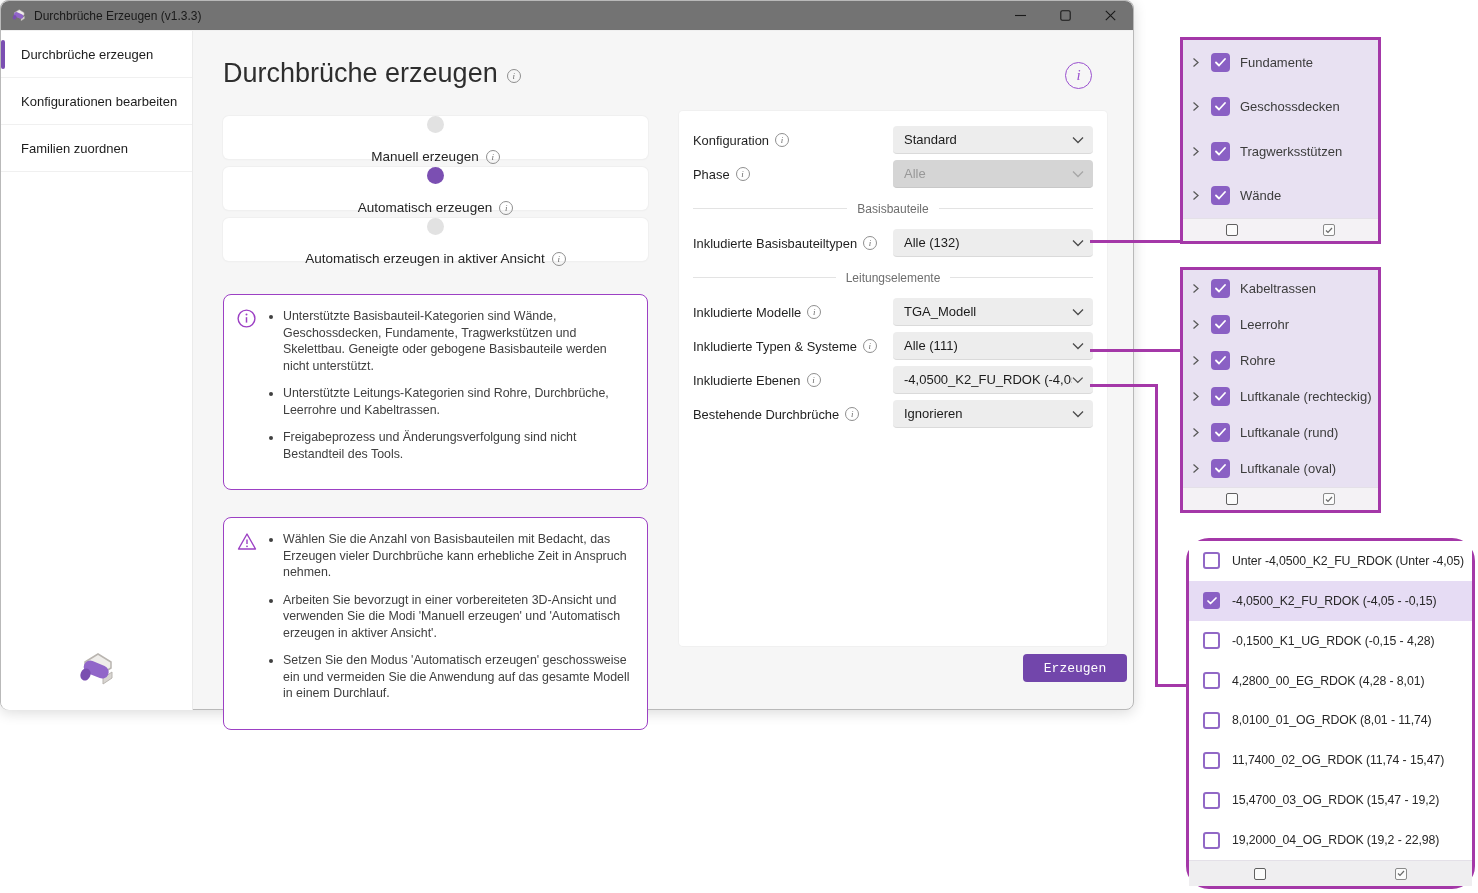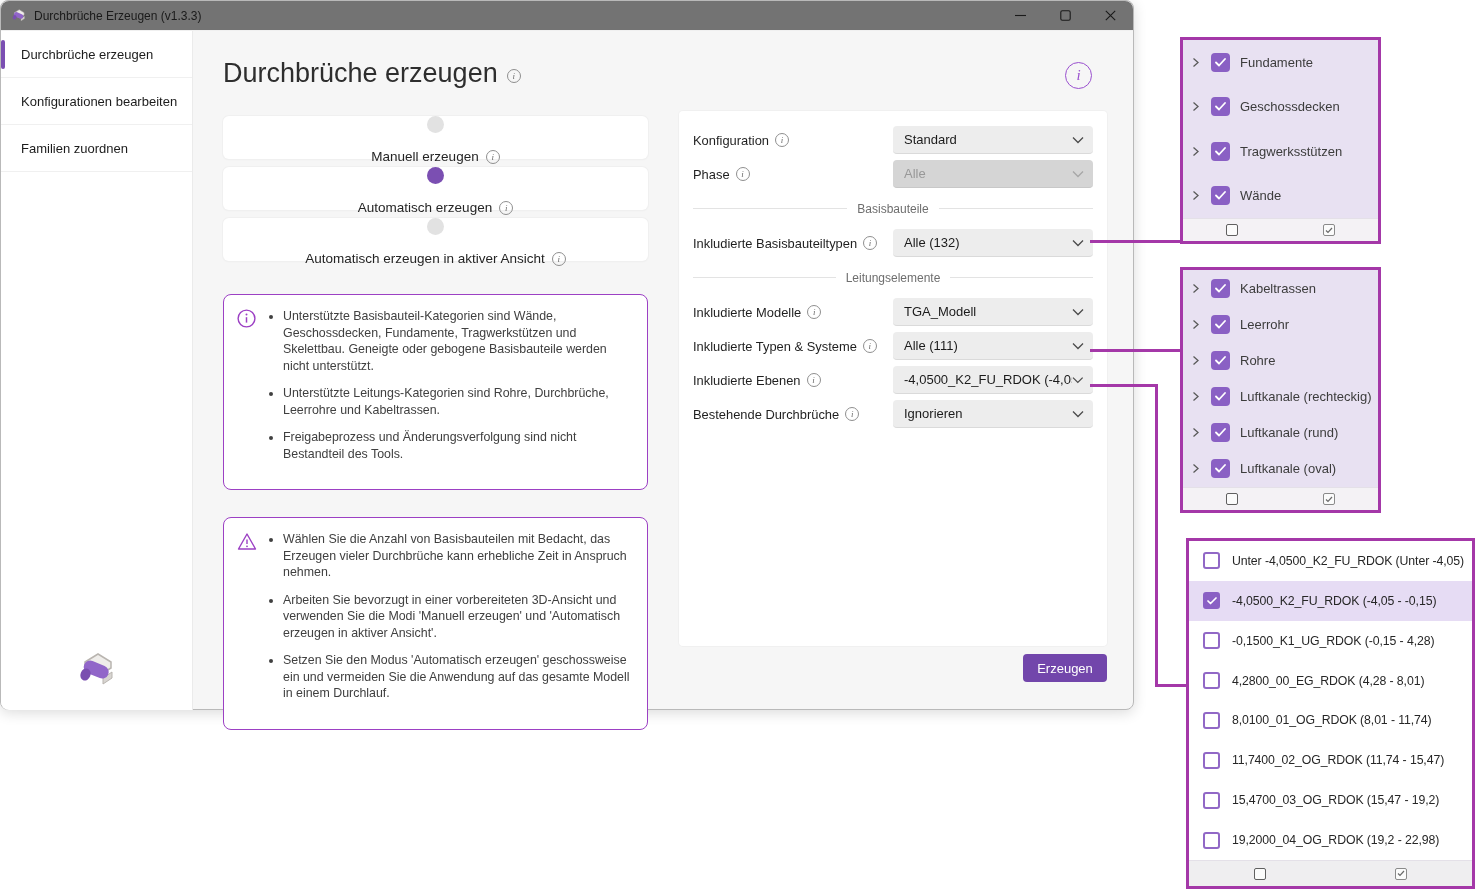--- a/index.html
+++ b/index.html
@@ -67,37 +67,37 @@
   .f-label { font-size:12.9px; color:#1f1f1f; display:flex; align-items:center; gap:6px; white-space:nowrap; }
   .dropdown { width:200px; height:28px; background:#ededed; border-radius:4px;
     border-bottom:1px solid #dadada; display:flex; align-items:center; justify-content:space-between;
     padding:0 9px 0 11px; font-size:13px; color:#1b1b1b; flex:none; cursor:default; }
   .dropdown .dd-value { white-space:nowrap; overflow:hidden; max-width:170px; }
   .dropdown.disabled { background:#d5d5d5; border-bottom-color:#c8c8c8; color:#989898; }
   .dropdown.disabled svg polyline { stroke:#a7a7a7; }
   .f-divider { display:flex; align-items:center; gap:10px; height:35px; color:#6e6e6e; font-size:12px; }
   .f-divider::before, .f-divider::after { content:''; flex:1; height:1px; background:#e3e3e3; }
 
-  .submit-btn { position:absolute; left:1022px; top:653px; width:84px; height:28px;
+  .submit-btn { position:absolute; left:1022px; top:653px; width:104px; height:28px;
     background:#7246ab; color:#fff; border:none; border-radius:4px; font-size:13px;
-    font-family:Liberation Sans, sans-serif; cursor:pointer;text-align:center; }
+    font-family:Liberation Mono, monospace; cursor:pointer;text-align:center; }
 
   
   .conn { position:absolute; background:#a438a8; z-index:6; }
   #c1  { left:1090px; top:240px; width:92px;  height:3px; }
   #c2  { left:1090px; top:349px; width:92px;  height:3px; }
   #c3a { left:1090px; top:384px; width:68px;  height:3px; }
   #c3b { left:1155px; top:384px; width:3px;   height:303px; }
   #c3c { left:1155px; top:684px; width:34px;  height:3px; }
 
   
   .popup { position:absolute; border:3px solid #a438a8; display:flex; flex-direction:column; z-index:5; }
   #panel-basis   { left:1180px; top:37px;  width:201px; height:207px; background:#e8e1f2; }
   #panel-leitung { left:1180px; top:267px; width:201px; height:246px; background:#e8e1f2; }
-  #panel-ebenen  { left:1186px; top:538px; width:289px; height:351px; background:#ffffff; }
+  #panel-ebenen  { left:1186px; top:538px; width:289px; height:351px; background:#ffffff;border-radius:23px; }
 
   .tree-rows { flex:1; display:flex; flex-direction:column; }
   .tree-row { flex:1; display:flex; align-items:center; padding-left:7px; gap:10px; }
   .chev { flex:none; display:flex; }
   .pcbx { width:19px; height:19px; border-radius:4px; background:#8a60c4; flex:none;
     display:flex; align-items:center; justify-content:center; }
   .tree-label { font-size:13px; color:#3c3c3c; white-space:nowrap; }
 
   .popup-footer { height:23px; background:#f4f2f5; border-top:1px solid #e4e0e8;
     display:flex; align-items:center; justify-content:space-around; flex:none; }

